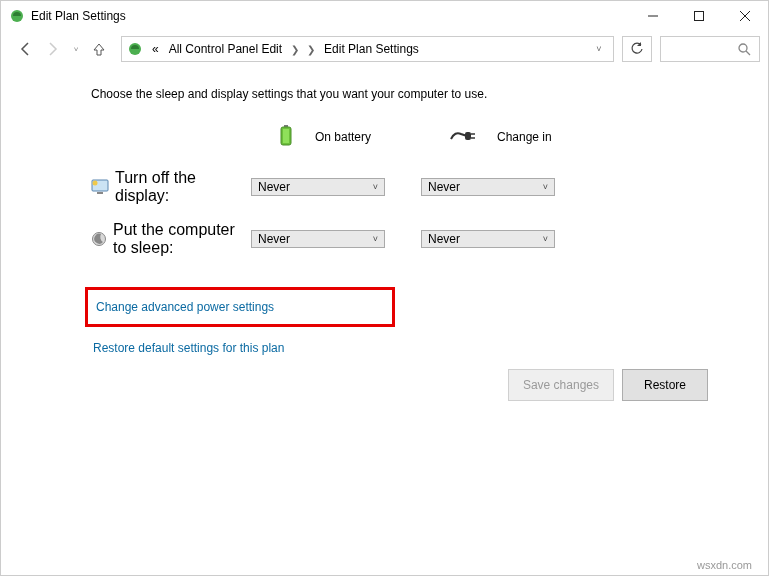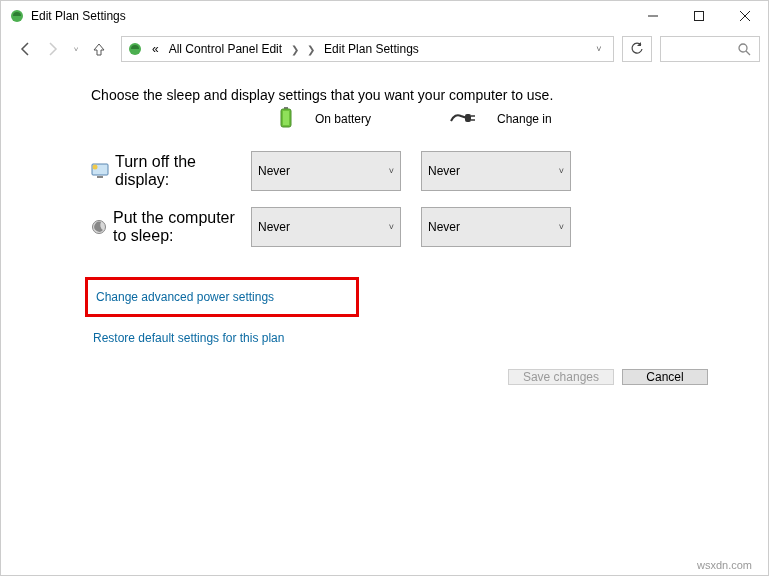--- a/index.html
+++ b/index.html
@@ -101,21 +101,22 @@
   
   .content {
     padding: 20px 0 0 90px;
   }
   .heading {
     color: #0b6aa2;
     font-size: 16px;
     margin-bottom: 8px;
   }
   .subheading {
-    font-size: 14px;
+    font-size: 12px;
+    margin-bottom: 20px;
   }
   .grid {
     display: grid;
     grid-template-columns: 160px 170px 170px;
     align-items: center;
     row-gap: 16px;
   }
   .colhead {
     display:flex;align-items:center;gap:22px;
     justify-content: flex-start;
@@ -123,57 +124,57 @@
     font-size: 12px;
     height: 32px;
   }
   .rowicon {
     width: 18px; height: 18px;
     display:inline-flex;align-items:center;justify-content:center;
     margin-right: 6px;
   }
   .rowlabel { display:flex;align-items:center;font-size:16px; }
   .select {
-    height: 40px;
+    height: 18px;
     border: 1px solid #aaa;
     background: #e9e9e9;
     display:flex;align-items:center;justify-content:space-between;
     padding: 0 6px;
     font-size: 12px;
-    margin-right: 20px;
+    margin-right: 36px;
   }
   .select .schev { color:#444;font-size:9px; }
   .links {
     margin-top: 30px;
   }
   .link {
     color: #0b6aa2;
     font-size: 12px;
     margin-bottom: 0;
     padding: 4px 2px;
   }
   .highlight-box {
     border: 3px solid #e60000;
     display: inline-block;
-    padding: 6px 80px 6px 6px;
+    padding: 6px 116px 6px 6px;
     margin-left: -6px;
     margin-bottom: 10px;
   }
 
   
   .footer {
     position: absolute;
     right: 60px;
     top: 368px;
     display: flex;
     gap: 8px;
   }
   .btn {
     min-width: 86px;
-    height: 16px;
+    height: 32px;
     background: #e1e1e1;
     border: 1px solid #adadad;
     display:flex;align-items:center;justify-content:center;
     font-size: 12px;
     padding: 0 14px;
   }
   .btn.disabled {
     color: #9a9a9a;
     background: #efefef;
     border-color: #d0d0d0;
@@ -332,16 +333,16 @@
   <div class="links">
     <div class="highlight-box">
       <div class="link" style="margin-bottom:0;">Change advanced power settings</div>
     </div>
     <div class="link">Restore default settings for this plan</div>
   </div>
 </div>
 
 <div class="footer">
   <div class="btn disabled">Save changes</div>
-  <div class="btn">Cancel</div>
+  <div class="btn">Restore</div>
 </div>
 
 <div class="watermark">wsxdn.com</div>
 
 </body></html>

